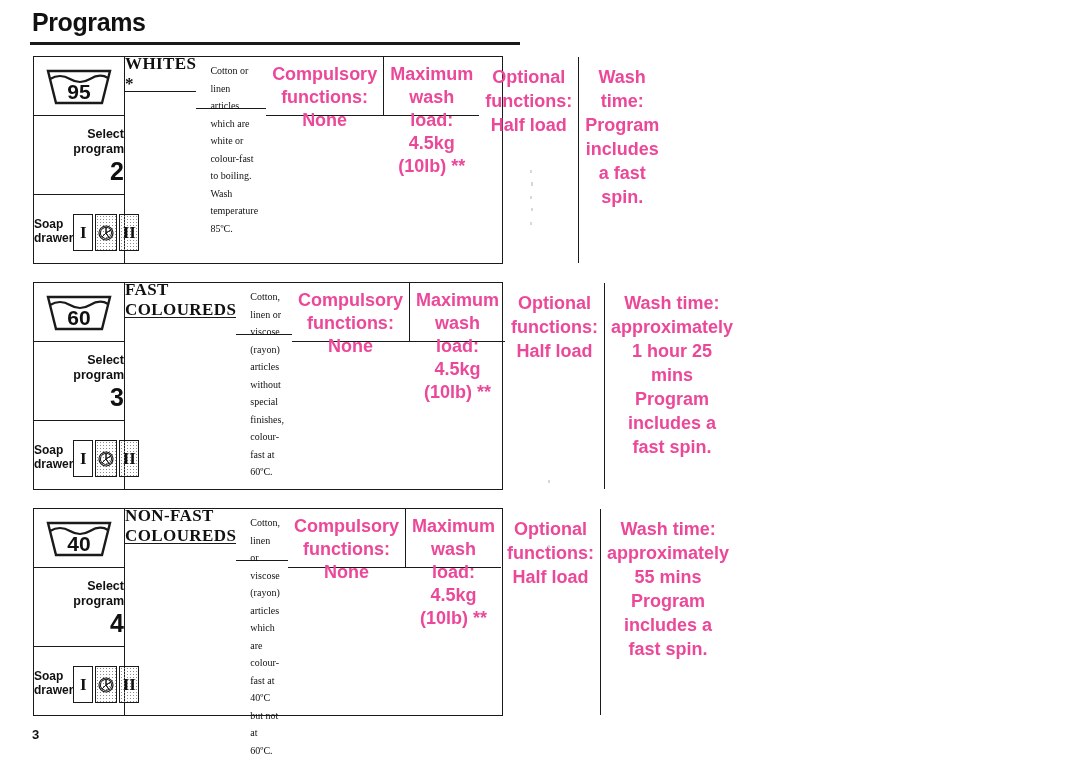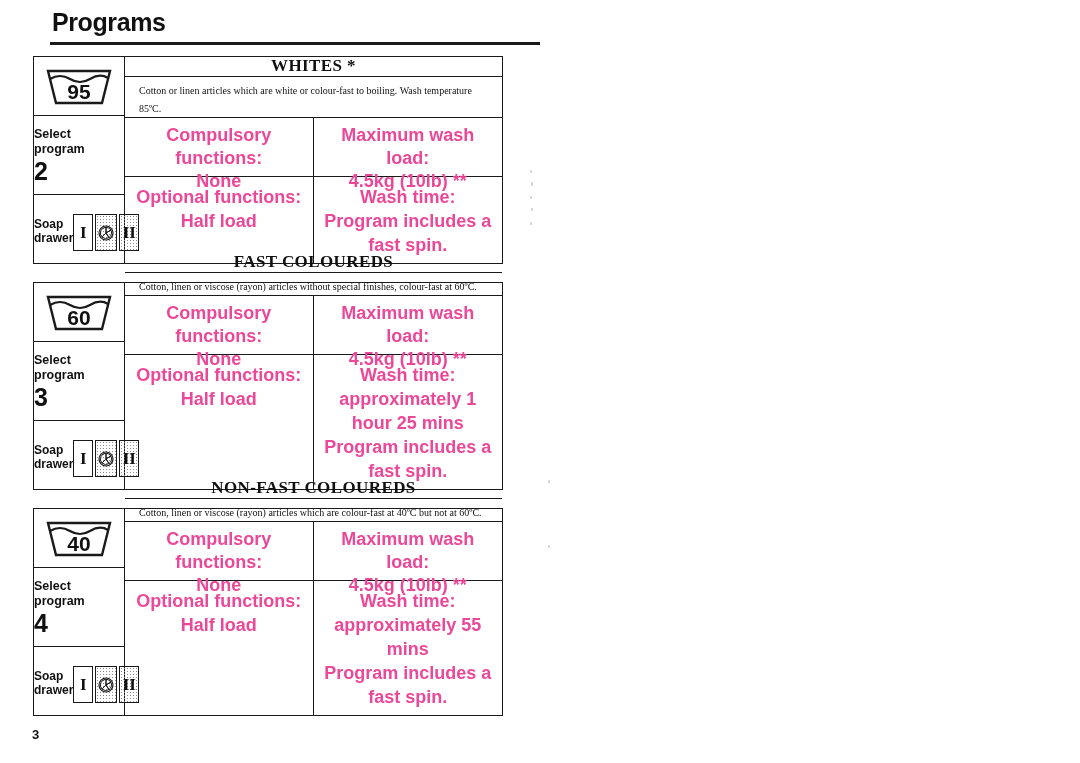--- a/index.html
+++ b/index.html
@@ -35,21 +35,21 @@
     font-weight: bold;
     font-size: 25px;
     letter-spacing: -0.4px;
     color: #111;
   }
   .head-rule {
     height: 3px;
     background: #1a1a1a;
   }
 
-  #left-header { position: absolute; left: 30px; top: 8px; width: 490px; margin-left: 20px; }
+  #left-header { position: absolute; left: 30px; top: 8px; width: 490px; }
   #left-header .head-title { margin: 0 0 5px 2px; }
 
   
   .prog-table {
     position: absolute;
     left: 33px;
     width: 470px;
     border: 1.6px solid #1a1a1a;
     box-sizing: border-box;
     display: flex;
@@ -72,21 +72,21 @@
     border-bottom: 1.2px solid #1a1a1a;
     display: flex;
     align-items: center;
     justify-content: center;
   }
   .cell-select {
     height: 78px;
     border-bottom: 1.2px solid #1a1a1a;
     display: flex;
     flex-direction: column;
-    align-items: flex-start;
+    align-items: flex-end;
     justify-content: center;
     font-family: "Liberation Sans", sans-serif;
     font-weight: bold;
     font-size: 12.5px;
     line-height: 15px;
     color: #111;
   }
   .cell-select .prog-num {
     font-size: 25px;
     line-height: 26px;
@@ -121,21 +121,21 @@
   }
   .dbox.shaded {
     background-image: radial-gradient(#8a8a8a 0.6px, transparent 0.7px);
     background-size: 3px 3px;
   }
   .dbox.mid { width: 22px; }
 
   .prog-right {
     flex: 1;
     display: flex;
-    flex-direction: column;
+    flex-direction: row;
     justify-content: flex-end;
   }
   .cell-name {
     height: 34px;
     border-bottom: 1.2px solid #1a1a1a;
     display: flex; align-items: center; justify-content: center;
     font-family: "Liberation Serif", serif;
     font-weight: bold;
     font-size: 17px;
     letter-spacing: 0.4px;

